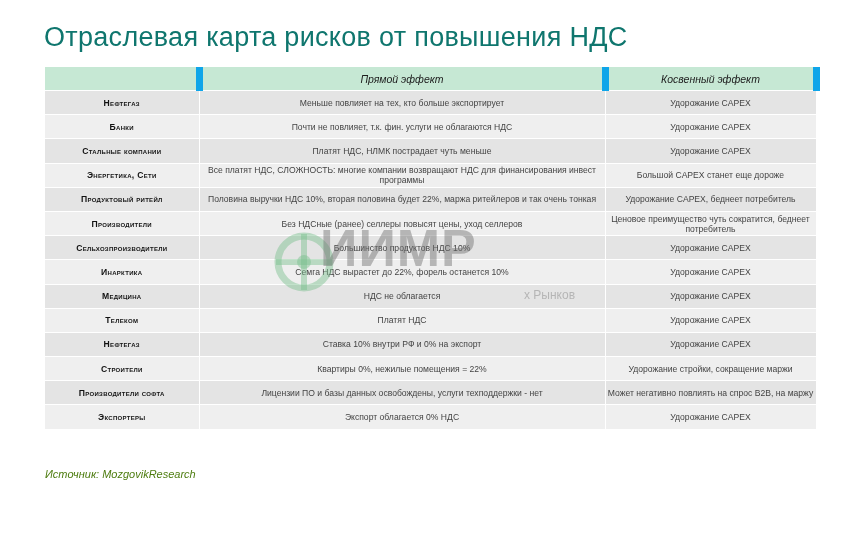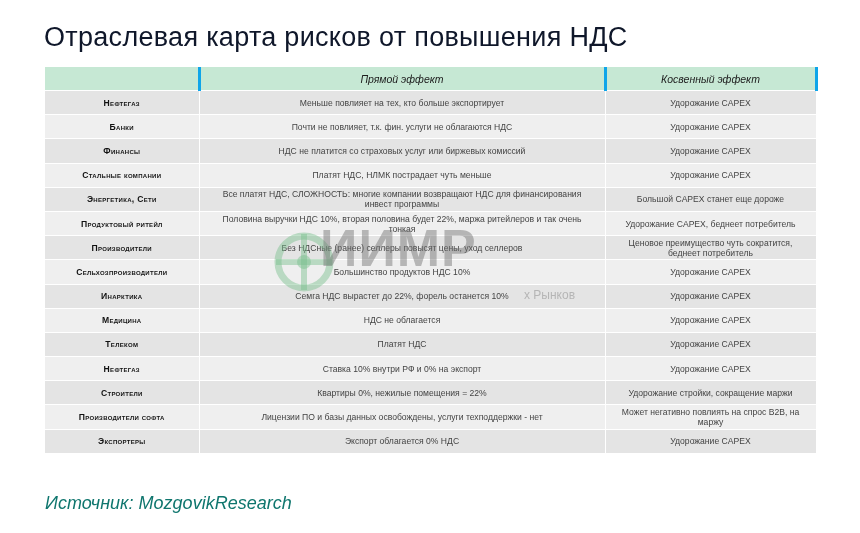--- a/index.html
+++ b/index.html
@@ -1,54 +1,54 @@
 <!DOCTYPE html>
 <html><head>
 <meta charset="utf-8">
 <style>
   html, body { margin: 0; padding: 0; }
   body {
     width: 860px; height: 533px; background: #ffffff; position: relative; overflow: hidden;
     font-family: "Liberation Sans", "DejaVu Sans", sans-serif;
   }
-  .title-wrap { position: absolute; left: 44px; top: 22px; font-size: 27px; color:#0f172a; font-family: "Liberation Sans", sans-serif; letter-spacing: 0.3px; }
+  .title-wrap { position: absolute; left: 44px; top: 22px; font-size: 27px; color:#0f766e; font-family: "Liberation Sans", sans-serif; letter-spacing: 0.3px; }
   table.risk {
     position: absolute; left: 45px; top: 67px; width: 771px;
     border-collapse: collapse; table-layout: fixed;
   }
   table.risk col.c1 { width: 154px; }
   table.risk col.c2 { width: 406px; }
   table.risk col.c3 { width: 211px; }
   table.risk th {
     background: #c6e8d4; height: 23px; font-weight: 400; font-style: italic;
-    font-size: 10.5px; color: #1d1d1d; border-right: 3px solid #0ea5e9; text-align: center; padding: 0;
+    font-size: 10.5px; color: #1d1d1d; border-right: 7px solid #0ea5e9; text-align: center; padding: 0;
   }
   table.risk td {
-    height: 23.2px; padding: 0 14px; text-align: center; vertical-align: middle;
+    height: 23.2px; padding: 0 0; text-align: center; vertical-align: middle;
     font-size: 8.6px; color: #444; line-height: 10px;
     border-right: 1px solid #ffffff; border-top: 1px solid #ffffff;
   }
   table.risk tr:nth-child(odd) td { background: #e4e4e4; }
   table.risk tr:nth-child(even) td { background: #efefef; }
   table.risk td.sector {
     font-weight: 700; font-size: 8.6px; color: #111; font-variant: small-caps; letter-spacing: 0.3px;
   }
   .watermark {
     position: absolute; left: 272px; top: 222px; width: 320px; height: 90px; pointer-events: none;
   }
   .wm-text {
     position: absolute; left: 48px; top: -4px; font-size: 52px; font-weight: 700;
     color: rgba(110,110,110,0.45); font-family: "Liberation Sans", sans-serif; letter-spacing: 1px;
   }
   .wm-sub {
     position: absolute; left: 252px; top: 66px; font-size: 12px; color: rgba(150,150,150,0.6);
   }
   .wm-globe { position: absolute; left: 0; top: 8px; width: 64px; height: 64px; }
   .source {
-    position: absolute; left: 45px; top: 493px; font-size: 18px; font-style: italic; color: #0f766e;
+    position: absolute; left: 45px; top: 468px; font-size: 11px; font-style: italic; color: #4d7c0f;
   }
 </style>
 </head>
 <body>
 
 <div class="title-wrap">Отраслевая карта рисков от повышения НДС</div>
 
 <table class="risk">
   <colgroup>
       <col class="c1">
@@ -64,25 +64,20 @@
   </thead>
   <tbody>
     <tr>
         <td class="sector">Нефтегаз</td>
         <td>Меньше повлияет на тех, кто больше экспортирует</td>
         <td>Удорожание CAPEX</td>
       </tr>
     <tr>
         <td class="sector">Банки</td>
         <td>Почти не повлияет, т.к. фин. услуги не облагаются НДС</td>
-        <td>Удорожание CAPEX</td>
-      </tr>
-    <tr>
-        <td class="sector">Финансы</td>
-        <td>НДС не платится со страховых услуг или биржевых комиссий</td>
         <td>Удорожание CAPEX</td>
       </tr>
     <tr>
         <td class="sector">Стальные компании</td>
         <td>Платят НДС, НЛМК пострадает чуть меньше</td>
         <td>Удорожание CAPEX</td>
       </tr>
     <tr>
         <td class="sector">Энергетика, Сети</td>
         <td>Все платят НДС, СЛОЖНОСТЬ: многие компании возвращают НДС для финансирования инвест программы</td>

